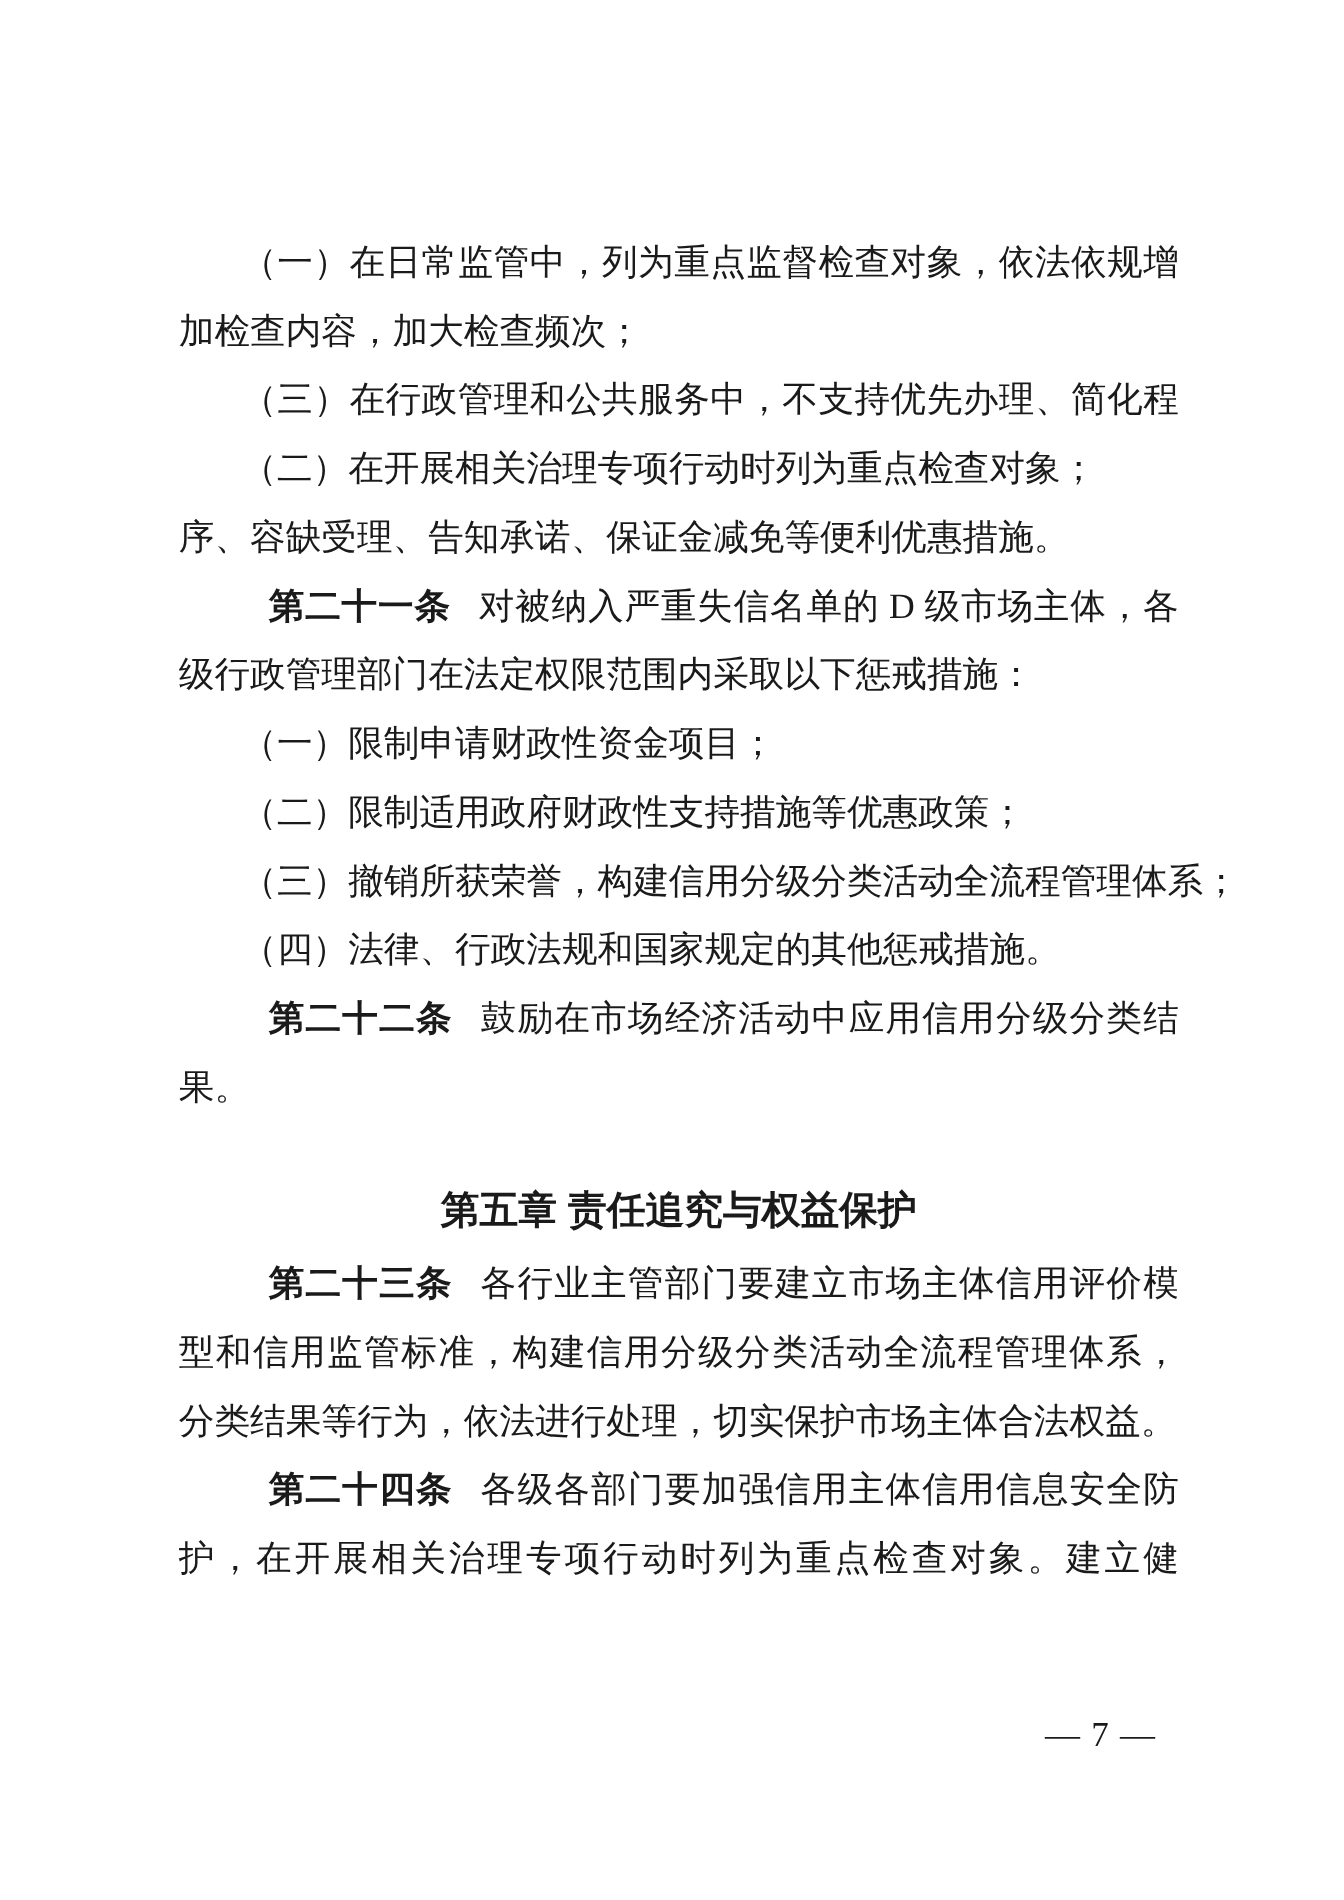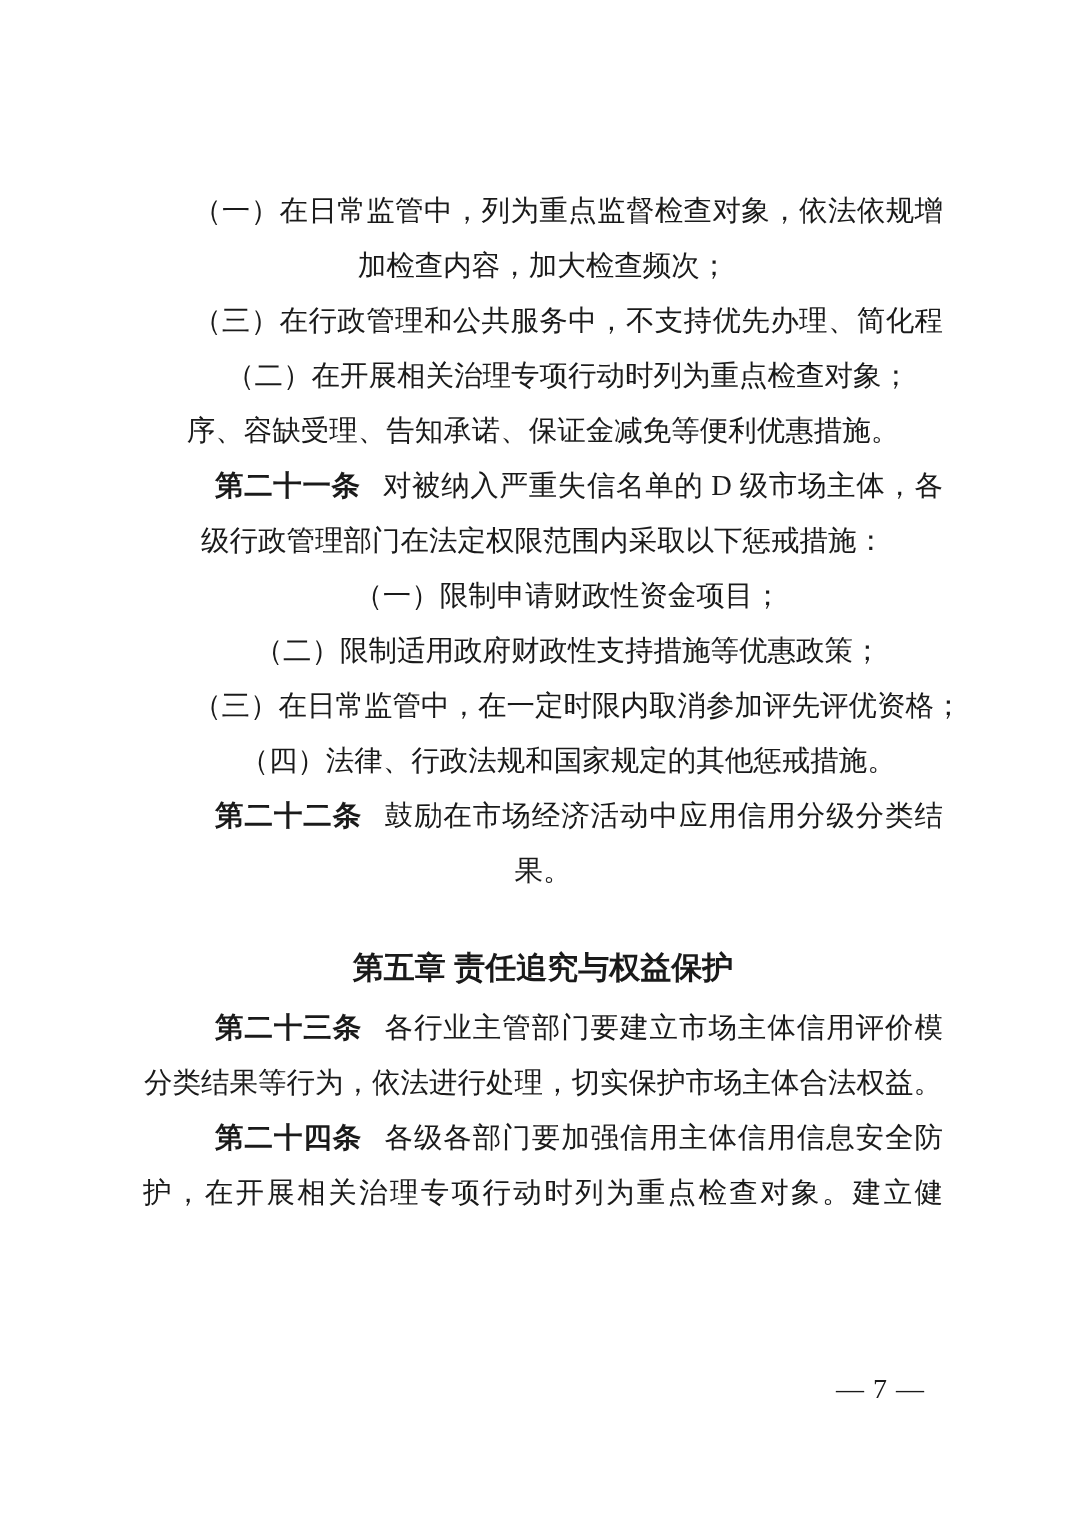--- a/index.html
+++ b/index.html
@@ -17,21 +17,21 @@
     left: 143px;
     top: 183px;
     width: 800px;
   }
   .ln {
     height: 55px;
     line-height: 55px;
     font-size: 28.5px;
     letter-spacing: 0;
   }
-  .nw { white-space: nowrap; text-align: center; }
+  .nw { white-space: nowrap; }
   .ind { text-indent: 50px; }
   .fill { text-align: justify; text-align-last: justify; }
   .art { font-weight: 700; margin-right: 0.78em; margin-left: 22px; }
   .heading {
     font-family: "Liberation Sans", sans-serif;
     font-weight: 700;
     font-size: 31px;
     text-align: center;
     text-align-last: center;
     white-space: nowrap;
@@ -57,31 +57,32 @@
     <div class="ln ind fill"><span>（一）在日常监管中，列为重点监督检查对象，依法依规增</span></div>
     <div class="ln nw"><span>加检查内容，加大检查频次；</span></div>
     <div class="ln ind fill"><span>（三）在行政管理和公共服务中，不支持优先办理、简化程</span></div>
     <div class="ln ind nw"><span>（二）在开展相关治理专项行动时列为重点检查对象；</span></div>
     <div class="ln nw"><span>序、容缺受理、告知承诺、保证金减免等便利优惠措施。</span></div>
 
     <div class="ln ind fill"><span class="art">第二十一条</span><span>对被纳入严重失信名单的 D 级市场主体，各</span></div>
     <div class="ln nw"><span>级行政管理部门在法定权限范围内采取以下惩戒措施：</span></div>
     <div class="ln ind nw"><span>（一）限制申请财政性资金项目；</span></div>
     <div class="ln ind nw"><span>（二）限制适用政府财政性支持措施等优惠政策；</span></div>
-    <div class="ln ind nw"><span>（三）在日常监管中，在一定时限内取消参加评先评优资格；</span></div>
+    <div class="ln ind nw"><span>（三）撤销所获荣誉，构建信用分级分类活动全流程管理体系；</span></div>
     <div class="ln ind nw"><span>（四）法律、行政法规和国家规定的其他惩戒措施。</span></div>
 
     <div class="ln ind fill"><span class="art">第二十二条</span><span>鼓励在市场经济活动中应用信用分级分类结</span></div>
     <div class="ln nw"><span>果。</span></div>
 
     <div class="sp-a"></div>
     <div class="ln heading">第五章 责任追究与权益保护</div>
     <div class="sp-b"></div>
 
     <div class="ln ind fill"><span class="art">第二十三条</span><span>各行业主管部门要建立市场主体信用评价模</span></div>
+    <div class="ln fill"><span>型和信用监管标准，构建信用分级分类活动全流程管理体系，</span></div>
     <div class="ln nw"><span>分类结果等行为，依法进行处理，切实保护市场主体合法权益。</span></div>
     <div class="ln ind fill"><span class="art">第二十四条</span><span>各级各部门要加强信用主体信用信息安全防</span></div>
     <div class="ln fill"><span>护，在开展相关治理专项行动时列为重点检查对象。建立健</span></div>
 
   </div>
 
   <div class="footer">— 7 —</div>
 </div>
 
 </body></html>

